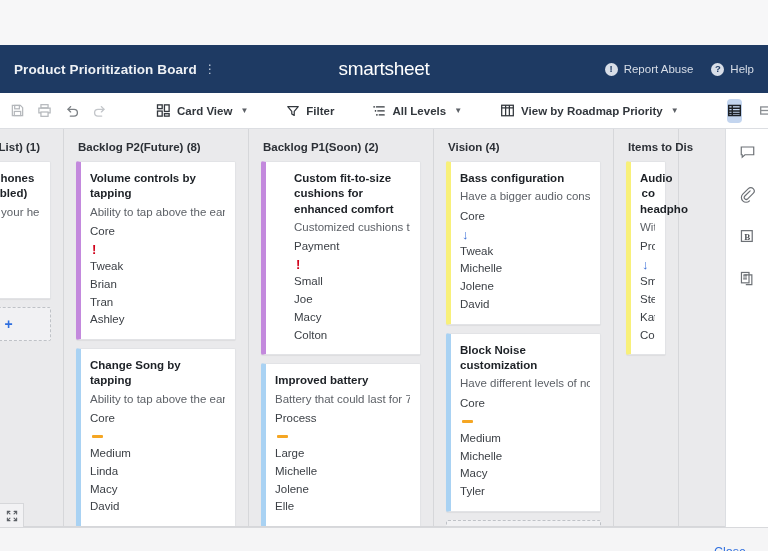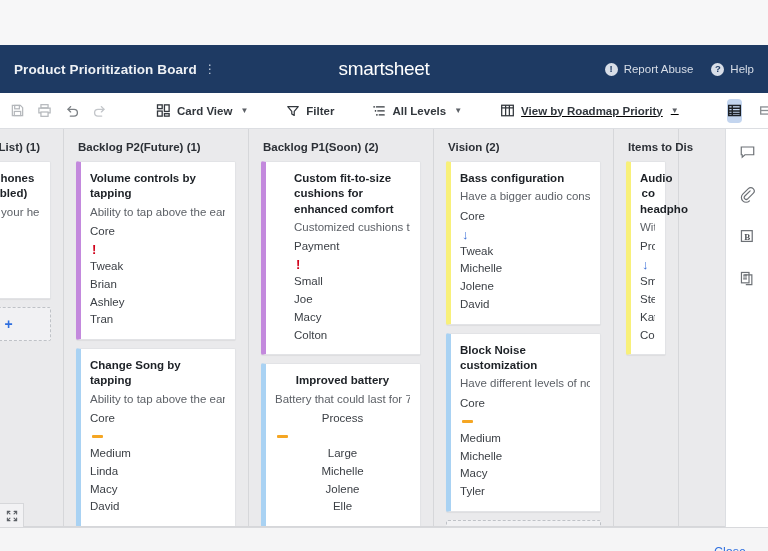--- a/index.html
+++ b/index.html
@@ -230,21 +230,21 @@
           <path d="M5 3.3h9M6.6 7.9h7.4M8.2 12.5h5.8"></path>
           <circle cx="2.4" cy="3.3" r=".95" fill="#32373d" stroke="none"></circle>
           <circle cx="4" cy="7.9" r=".95" fill="#32373d" stroke="none"></circle>
           <circle cx="5.6" cy="12.5" r=".95" fill="#32373d" stroke="none"></circle>
         </svg>
       </span>
       <span class="txt">All Levels</span>
       <span class="caret">▼</span>
     </div>
 
-    <div class="tb-btn" style="margin-left:14px;text-decoration:underline;">
+    <div class="tb-btn" style="margin-left:14px;">
       <span>
         <svg width="15" height="15" viewBox="0 0 16 16" fill="none" stroke="#32373d" stroke-width="1.35">
           <rect x="1.8" y="2.4" width="12.4" height="11.2"></rect>
           <path d="M6 2.4v11.2M10 2.4v11.2M1.8 5.2h12.4"></path>
         </svg>
       </span>
       <span class="txt">View by Roadmap Priority</span>
       <span class="caret">▼</span>
     </div>
 
@@ -287,33 +287,33 @@
             <div class="card" style="border-left-color: rgb(255, 255, 255); min-height: 138px;">
               <div class="card-title">adphones<br>enabled)</div>
               <div class="card-desc">ync your headp...</div>
             </div>
             <div class="add-card">
               <span class="add-plus">+</span>
             </div>
           </div>
         </div>
         <div class="col" style="width: 185px;">
-          <div class="col-head">Backlog P2(Future) (1)</div>
+          <div class="col-head">Backlog P2(Future) (8)</div>
           <div class="col-body">
             <div class="card" style="border-left-color: rgb(195, 137, 221);">
               <div class="card-title">Volume controls by tapping</div>
               <div class="card-desc">Ability to tap above the ear ...</div>
               <div class="card-field">Core</div>
               <div class="sym-row">
                 <span class="sym-excl">!</span>
               </div>
               <div class="card-field">Tweak</div>
               <div class="card-field">Brian</div>
+              <div class="card-field">Tran</div>
               <div class="card-field">Ashley</div>
-              <div class="card-field">Tran</div>
             </div>
             <div class="card" style="border-left-color: rgb(169, 210, 243);">
               <div class="card-title">Change Song by tapping</div>
               <div class="card-desc">Ability to tap above the ear ...</div>
               <div class="card-field">Core</div>
               <div class="sym-row">
                 <span class="sym-dash"></span>
               </div>
               <div class="card-field">Medium</div>
               <div class="card-field">Linda</div>
@@ -330,36 +330,36 @@
               <div class="card-desc">Customized cushions that fi...</div>
               <div class="card-field">Payment</div>
               <div class="sym-row">
                 <span class="sym-excl">!</span>
               </div>
               <div class="card-field">Small</div>
               <div class="card-field">Joe</div>
               <div class="card-field">Macy</div>
               <div class="card-field">Colton</div>
             </div>
-            <div class="card" style="border-left-color: rgb(169, 210, 243); text-align: center;">
+            <div class="card" style="border-left-color: rgb(169, 210, 243);">
               <div class="card-title">Improved battery</div>
               <div class="card-desc">Battery that could last for 7...</div>
               <div class="card-field">Process</div>
               <div class="sym-row">
                 <span class="sym-dash"></span>
               </div>
               <div class="card-field">Large</div>
               <div class="card-field">Michelle</div>
               <div class="card-field">Jolene</div>
               <div class="card-field">Elle</div>
             </div>
           </div>
         </div>
         <div class="col" style="width: 180px;">
-          <div class="col-head">Vision (2)</div>
+          <div class="col-head">Vision (4)</div>
           <div class="col-body">
             <div class="card" style="border-left-color: rgb(248, 240, 122);">
               <div class="card-title">Bass configuration</div>
               <div class="card-desc">Have a bigger audio consol...</div>
               <div class="card-field">Core</div>
               <div class="sym-row">
                 <span class="sym-arrow">↓</span>
               </div>
               <div class="card-field">Tweak</div>
               <div class="card-field">Michelle</div>

